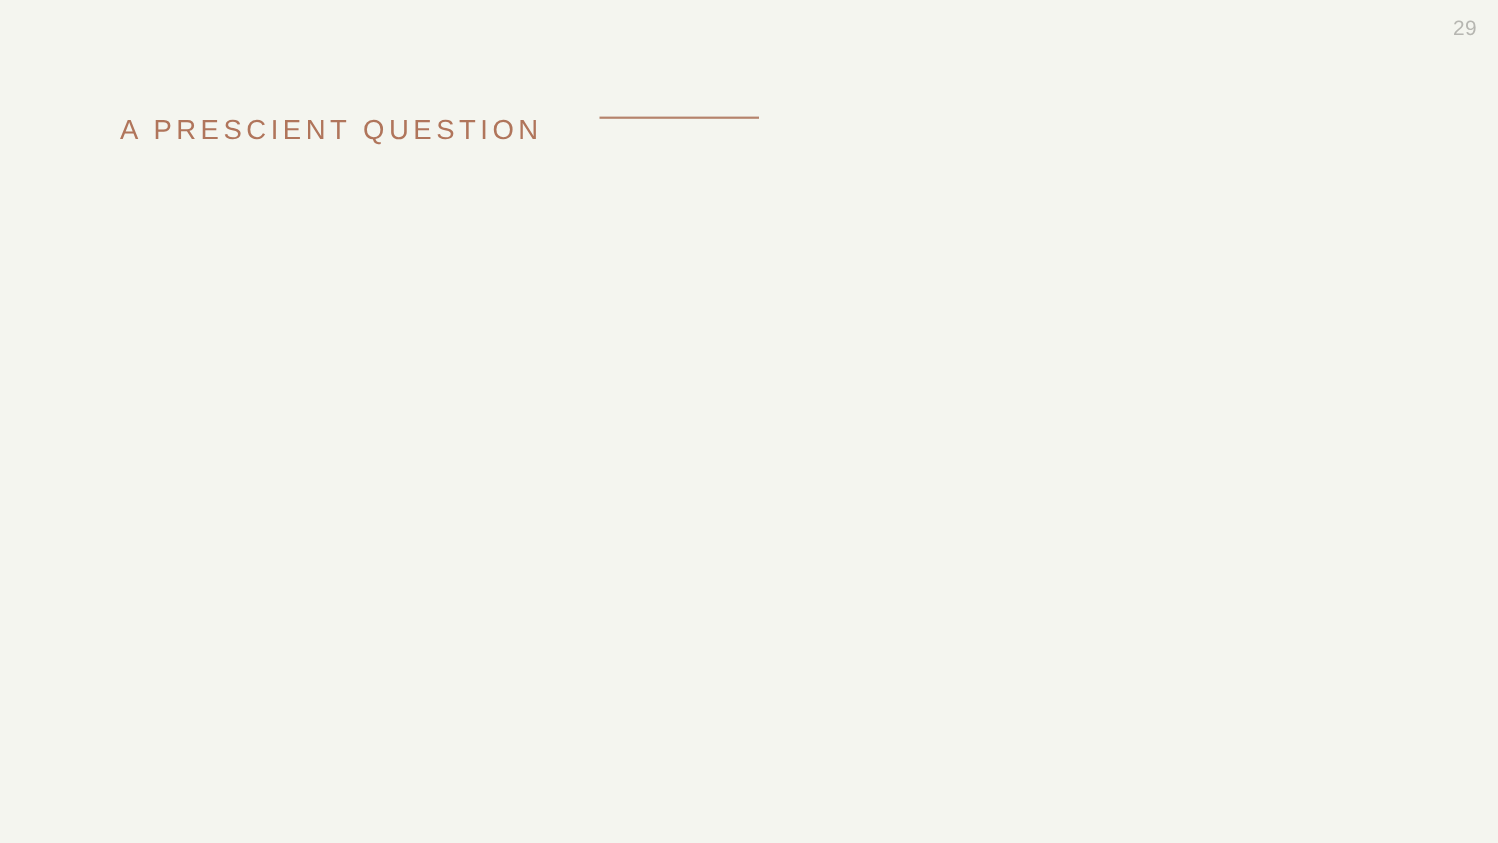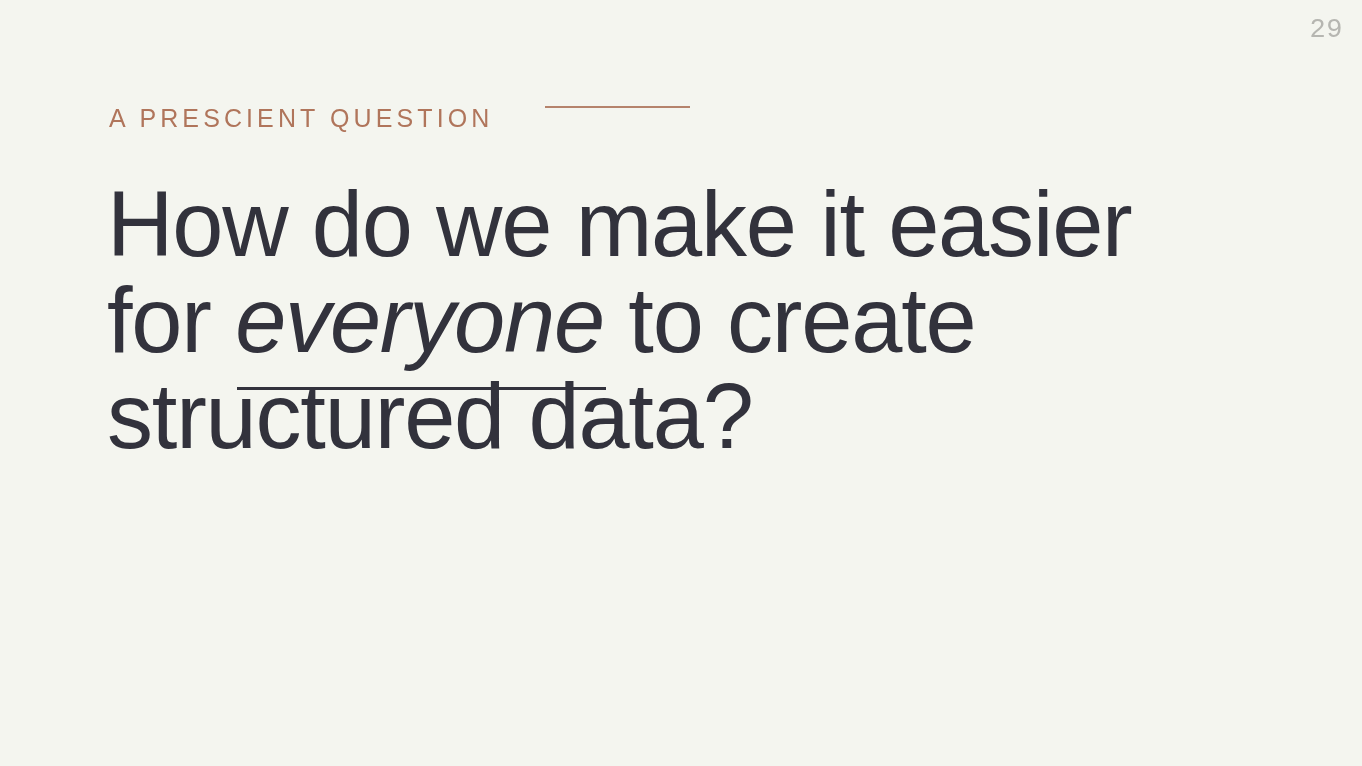--- a/index.html
+++ b/index.html
@@ -19,26 +19,26 @@
     height: 766px;
     background: #f4f5ef;
     box-sizing: border-box;
   }
 
   
   .page-number {
     position: absolute;
     top: 17px;
     right: 19px;
-    font-size: 27px;
+    font-size: 19px;
     font-weight: 400;
     color: #b6b6b1;
     letter-spacing: 0.5px;
     line-height: 1;
-    font-family: Liberation Mono, monospace;
+    font-family: Liberation Sans, sans-serif;
   }
 
   
   .eyebrow-row {
     position: absolute;
     left: 109px;
     top: 106px;
     display: flex;
     height: 36px;
   }
@@ -95,17 +95,14 @@
 
 <div class="slide">
 
   <div class="page-number">29</div>
 
   <div class="eyebrow-row">
     <span class="eyebrow-text">A PRESCIENT QUESTION</span>
     <span class="eyebrow-rule"></span>
   </div>
 
-  <h1 class="headline">
-    <span>How do we make it easier for </span><span class="emph">everyone</span><span> to create structured data?</span>
-  </h1>
 
 </div>
 
 </body></html>

